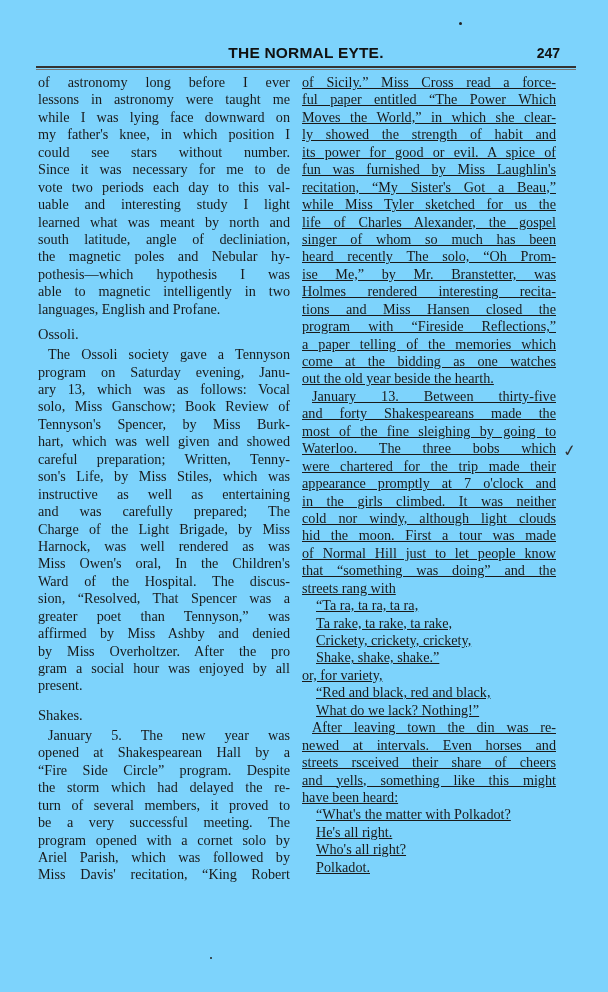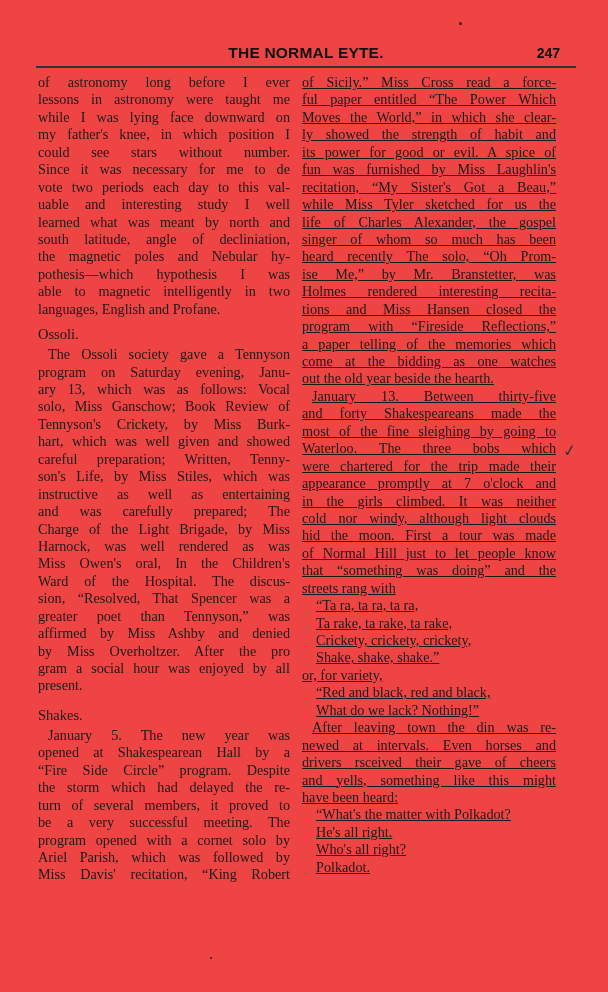--- a/index.html
+++ b/index.html
@@ -1,17 +1,17 @@
 <!DOCTYPE html>
 <html><head>
 <meta charset="utf-8">
 <style>
   html, body { margin: 0; padding: 0; background: #ffffff; }
   body { width: 608px; height: 992px; position: relative; overflow: hidden; color: #1a1a1a; }
-  .page { position: absolute; left: 0; top: 0; width: 608px; height: 992px; background: #ef4444; }
+  .page { position: absolute; left: 0; top: 0; width: 608px; height: 992px; background: #7dd3fc; }
   .header { position: absolute; left: 36px; top: 44px; width: 540px; height: 20px; }
   .title { position: absolute; left: 0; right: 0; top: 0; text-align: center;
     font-family: "Liberation Sans", sans-serif; font-weight: bold; font-size: 15.5px; letter-spacing: 0.2px; color: #111; }
   .pagenum { position: absolute; right: 16px; top: 1px; font-family: Liberation Sans, sans-serif; font-weight: bold; font-size: 14px; color: #111; }
   .rule { position: absolute; left: 36px; top: 66px; width: 540px; height: 0; border-top: 2px solid #333; }
   .rule2 { position: absolute; left: 36px; top: 69px; width: 540px; height: 0; border-top: 1px solid #777; }
   .col { position: absolute; top: 74px; font-family: "Liberation Serif", serif; font-size: 14.2px; line-height: 17.45px; color: #1a1a1a; }
   .col.left { left: 38px; width: 252px; }
   .col.right { left: 302px; width: 254px; text-decoration: underline; }
   .line { display: block; white-space: nowrap; text-align: justify; text-align-last: justify; height: 17.45px; overflow: visible; }
@@ -37,36 +37,36 @@
 
   <div class="col left">
     <div>
       <span class="line">of astronomy long before I ever</span>
       <span class="line">lessons in astronomy were taught me</span>
       <span class="line">while I was lying face downward on</span>
       <span class="line">my father's knee, in which position I</span>
       <span class="line">could see stars without number.</span>
       <span class="line">Since it was necessary for me to de</span>
       <span class="line">vote two periods each day to this val-</span>
-      <span class="line">uable and interesting study I well</span>
+      <span class="line">uable and interesting study I light</span>
       <span class="line">learned what was meant by north and</span>
       <span class="line">south latitude, angle of decliniation,</span>
       <span class="line">the magnetic poles and Nebular hy-</span>
       <span class="line">pothesis—which hypothesis I was</span>
       <span class="line">able to magnetic intelligently in two</span>
       <span class="line last">languages, English and Profane.</span>
     </div>
 
     <span class="heading">Ossoli.</span>
     <div>
       <span class="line indent">The Ossoli society gave a Tennyson</span>
       <span class="line">program on Saturday evening, Janu-</span>
       <span class="line">ary 13, which was as follows: Vocal</span>
       <span class="line">solo, Miss Ganschow; Book Review of</span>
-      <span class="line">Tennyson's Crickety, by Miss Burk-</span>
+      <span class="line">Tennyson's Spencer, by Miss Burk-</span>
       <span class="line">hart, which was well given and showed</span>
       <span class="line">careful preparation; Written, Tenny-</span>
       <span class="line">son's Life, by Miss Stiles, which was</span>
       <span class="line">instructive as well as entertaining</span>
       <span class="line">and was carefully prepared; The</span>
       <span class="line">Charge of the Light Brigade, by Miss</span>
       <span class="line">Harnock, was well rendered as was</span>
       <span class="line">Miss Owen's oral, In the Children's</span>
       <span class="line">Ward of the Hospital. The discus-</span>
       <span class="line">sion, “Resolved, That Spencer was a</span>
@@ -136,21 +136,21 @@
     </div>
     <span class="line last">or, for variety,</span>
     <div>
       <span class="line verse">“Red and black, red and black,</span>
       <span class="line verse">What do we lack? Nothing!”</span>
     </div>
 
     <div>
       <span class="line indent">After leaving town the din was re-</span>
       <span class="line">newed at intervals. Even horses and</span>
-      <span class="line">drivers rsceived their gave of cheers</span>
+      <span class="line">streets rsceived their share of cheers</span>
       <span class="line">and yells, something like this might</span>
       <span class="line last">have been heard:</span>
     </div>
 
     <div>
       <span class="line verse">“What's the matter with Polkadot?</span>
       <span class="line verse">He's all right.</span>
       <span class="line verse">Who's all right?</span>
       <span class="line verse">Polkadot.</span>
     </div>

